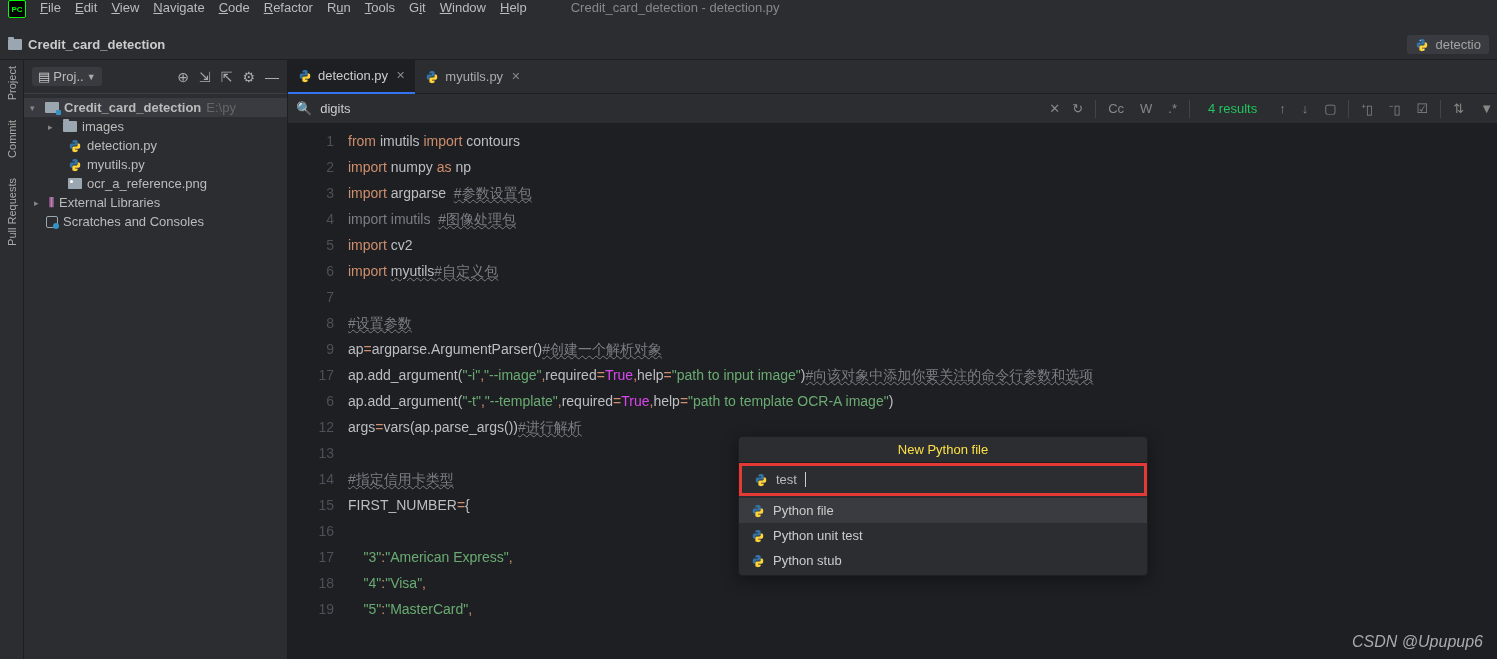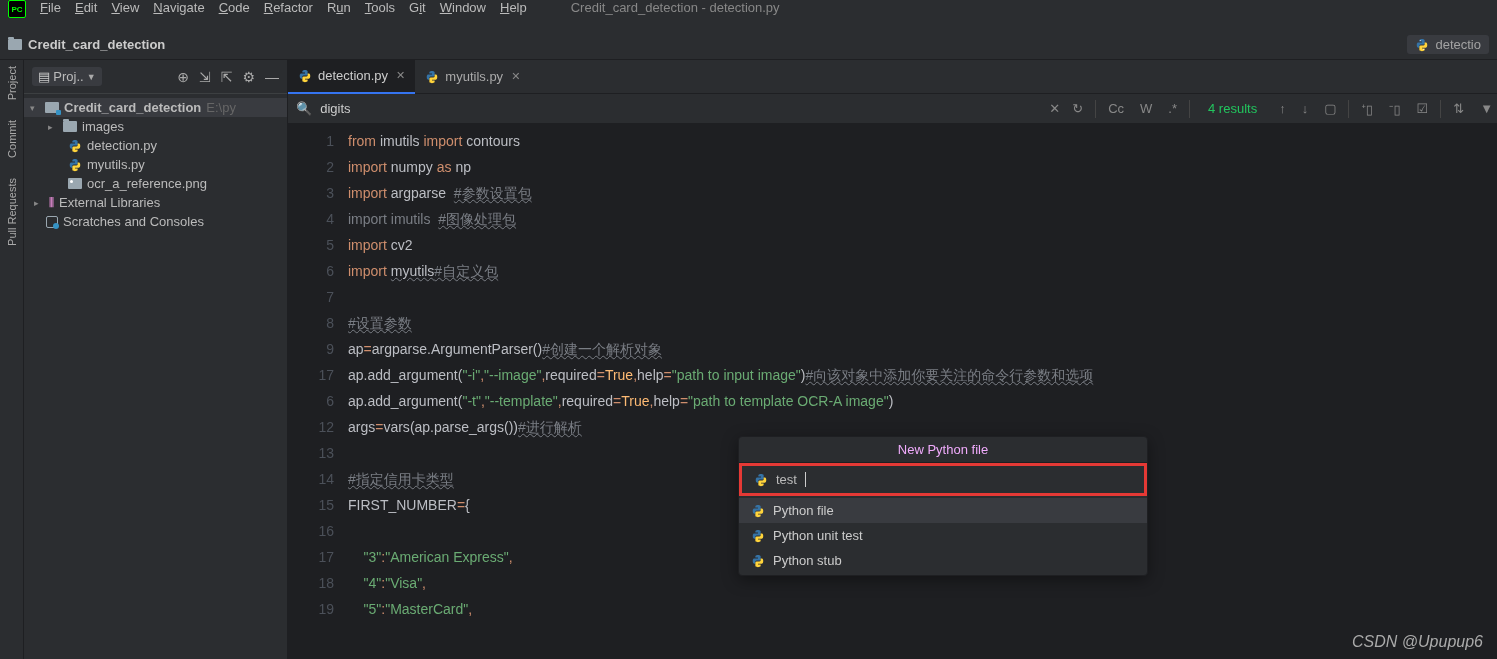--- a/index.html
+++ b/index.html
@@ -54,25 +54,25 @@
 .findbar input{ background:transparent; border:none; color:#ccc; font-size:13px; width:300px; outline:none;}
 .findbar .spacer{flex:1;}
 .findbar .x{color:#888;cursor:pointer;}
 .findbar .btn{color:#888;cursor:pointer;padding:0 4px;}
 .findbar .sep{width:1px;height:18px;background:#444;}
 .findbar .results{color:#22c55e;padding:0 10px;}
 
 .code-area{ flex:1; display:flex; font-family:"JetBrains Mono","Consolas",monospace; font-size:14px; overflow:hidden; position:relative;}
 .gutter{ width:60px; text-align:right; padding:4px 14px 4px 0; color:#4b5059; user-select:none; line-height:26px;}
 .code{ flex:1; padding:4px 0; white-space:pre; line-height:26px; color:#bcbec4;}
-.kw{color:#cf8e6d;} .str{color:#6aab73;} .com{color:#7a7e85;} .self{color:#fdba74;}
+.kw{color:#cf8e6d;} .str{color:#6aab73;} .com{color:#7a7e85;} .self{color:#d946ef;}
 .underline{text-decoration:underline wavy #7a7e85 1px;}
 
 .popup{ position:absolute; left:738px; top:436px; width:410px; background:#2b2d30; border:1px solid #1e1f22; box-shadow:0 4px 16px rgba(0,0,0,0.4); border-radius:4px; z-index:10;}
-.popup-head{ text-align:center; padding:5px 0; color:#f0abfc; font-size:13px; border-bottom:1px solid #1e1f22;}
+.popup-head{ text-align:center; padding:5px 0; color:#fde047; font-size:13px; border-bottom:1px solid #1e1f22;}
 .popup-input{ padding:6px 12px; display:flex; align-items:center; gap:8px; border-bottom:1px solid #1e1f22;}
 .popup-input input{ background:transparent; border:none; color:#ddd; font-size:14px; outline:none; flex:1;}
 .popup-red{border:3px solid #e53935;}
 .popup-list{padding:2px 0;}
 .popup-item{ display:flex; align-items:center; gap:8px; padding:5px 12px; font-size:13px; color:#ccc; cursor:pointer;}
 .popup-item.sel{ background:#393b40;}
 
 .watermark{ position:absolute; right:14px; bottom:8px; color:#aaa; font-size:16px; font-style:italic;}
 .cursor{display:inline-block;width:1px;height:15px;background:#ccc;vertical-align:middle;}
 </style>

